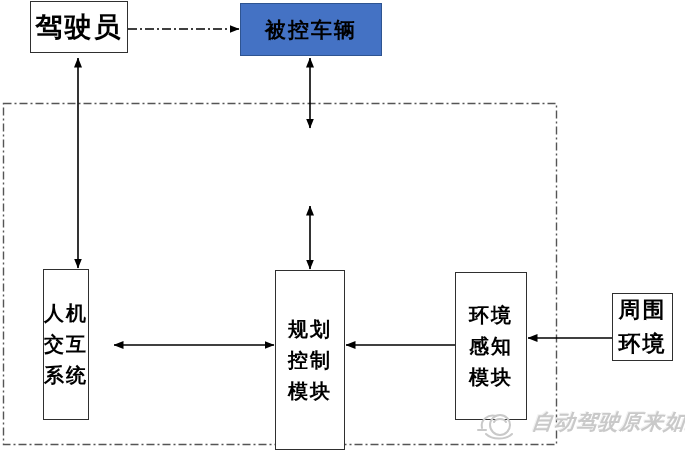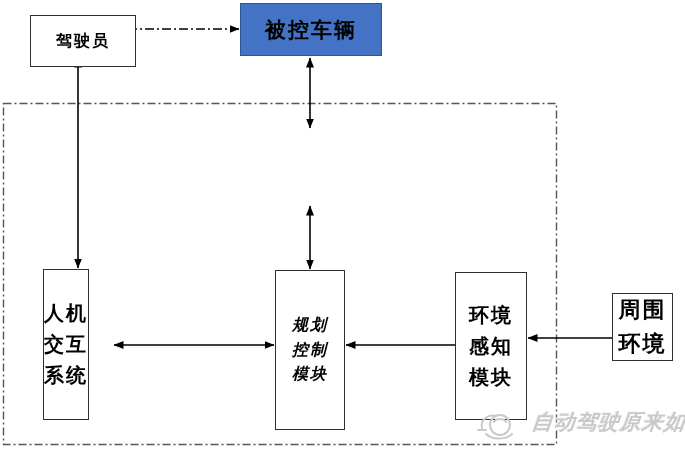--- a/index.html
+++ b/index.html
@@ -23,29 +23,29 @@
     position:absolute;
     background:#ffffff;
     border:1.5px solid var(--box-border);
     display:flex;align-items:center;justify-content:center;
     text-align:center;
     font-weight:bold;color:#000;
     white-space:pre-line;
     box-sizing:border-box;
     letter-spacing:2px;
   }
-  .node--driver{left:30px;top:15px;width:106px;height:52px;font-size:16px;}
+  .node--driver{left:30px;top:1px;width:98px;height:52px;font-size:27px;}
   .node--vehicle{
     left:240px;top:3px;width:142px;height:53px;font-size:21px;
     background:var(--vehicle-fill);
     border:1.5px solid var(--vehicle-border);
   }
   .node--status{left:240px;top:129px;width:140px;height:76px;font-size:20px;line-height:1.55;}
   .node--hmi{left:43px;top:269px;width:46px;height:151px;font-size:20px;line-height:1.55;}
-  .node--planning{left:275px;top:270px;width:70px;height:160px;font-size:16px;line-height:1.55;font-style:italic;}
+  .node--planning{left:275px;top:270px;width:70px;height:180px;font-size:20px;line-height:1.55;}
   .node--perception{left:455px;top:272px;width:72px;height:148px;font-size:20px;line-height:1.55;}
   .node--environment{left:612px;top:293px;width:61px;height:68px;font-size:22px;line-height:1.55;}
   .watermark{
     position:absolute;left:476px;top:398px;
     display:flex;align-items:center;gap:4px;
     pointer-events:none;
   }
   .watermark-text{
     font-size:21px;font-weight:bold;font-style:italic;
     color:var(--watermark);

